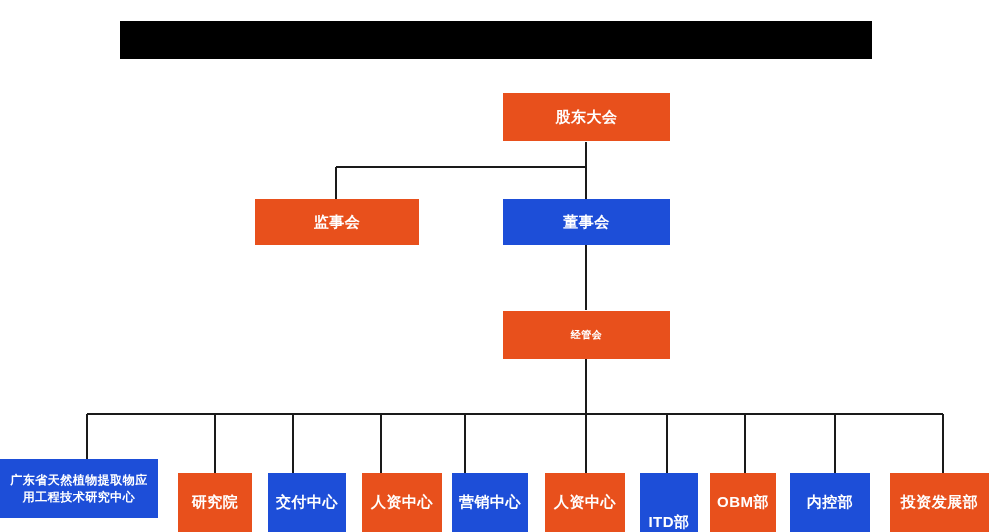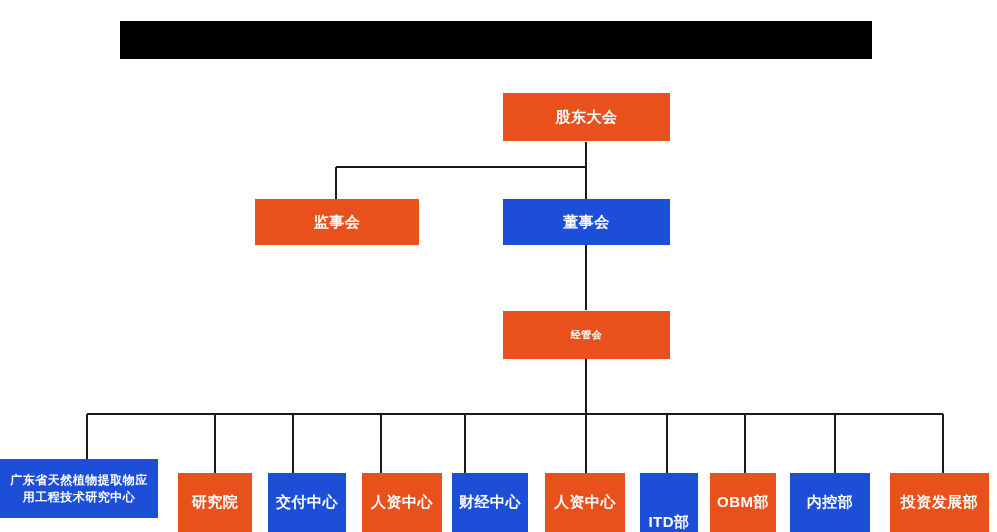--- a/index.html
+++ b/index.html
@@ -118,21 +118,21 @@
 
   <div class="node light tier-4" style="left:268px; top:473px; width:78px; height:59px;">
     <span>交付中心</span>
   </div>
 
   <div class="node dark tier-4" style="left:362px; top:473px; width:80px; height:59px;">
     <span>人资中心</span>
   </div>
 
   <div class="node light tier-4" style="left:452px; top:473px; width:76px; height:59px;">
-    <span>财经中心</span>
+    <span>营销中心</span>
   </div>
 
   <div class="node dark tier-4" style="left:545px; top:473px; width:80px; height:59px;">
     <span>人资中心</span>
   </div>
 
   <div class="node light tier-4" style="left:640px; top:473px; width:58px; height:59px;align-items:flex-end;">
     <span>ITD部</span>
   </div>
 

